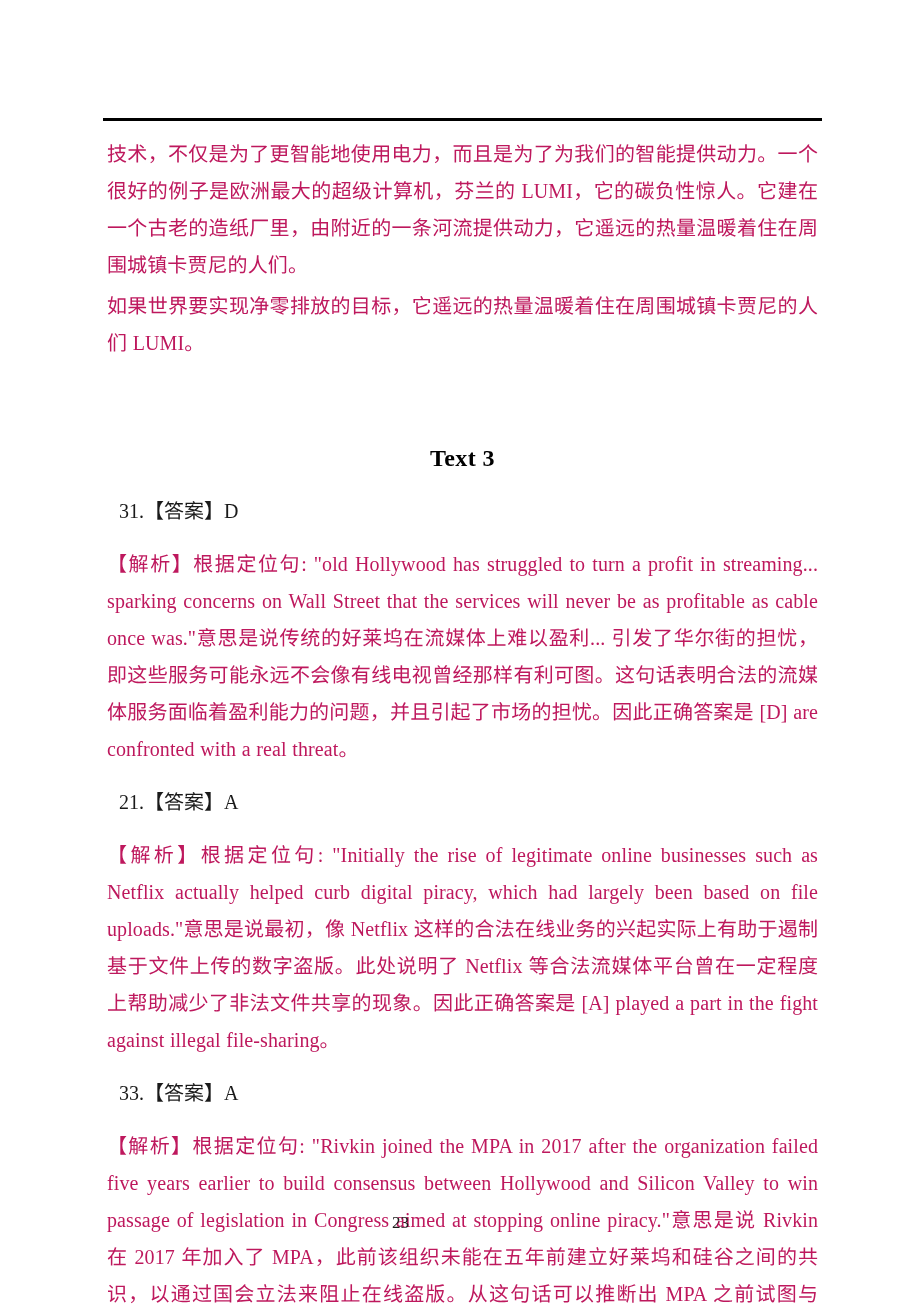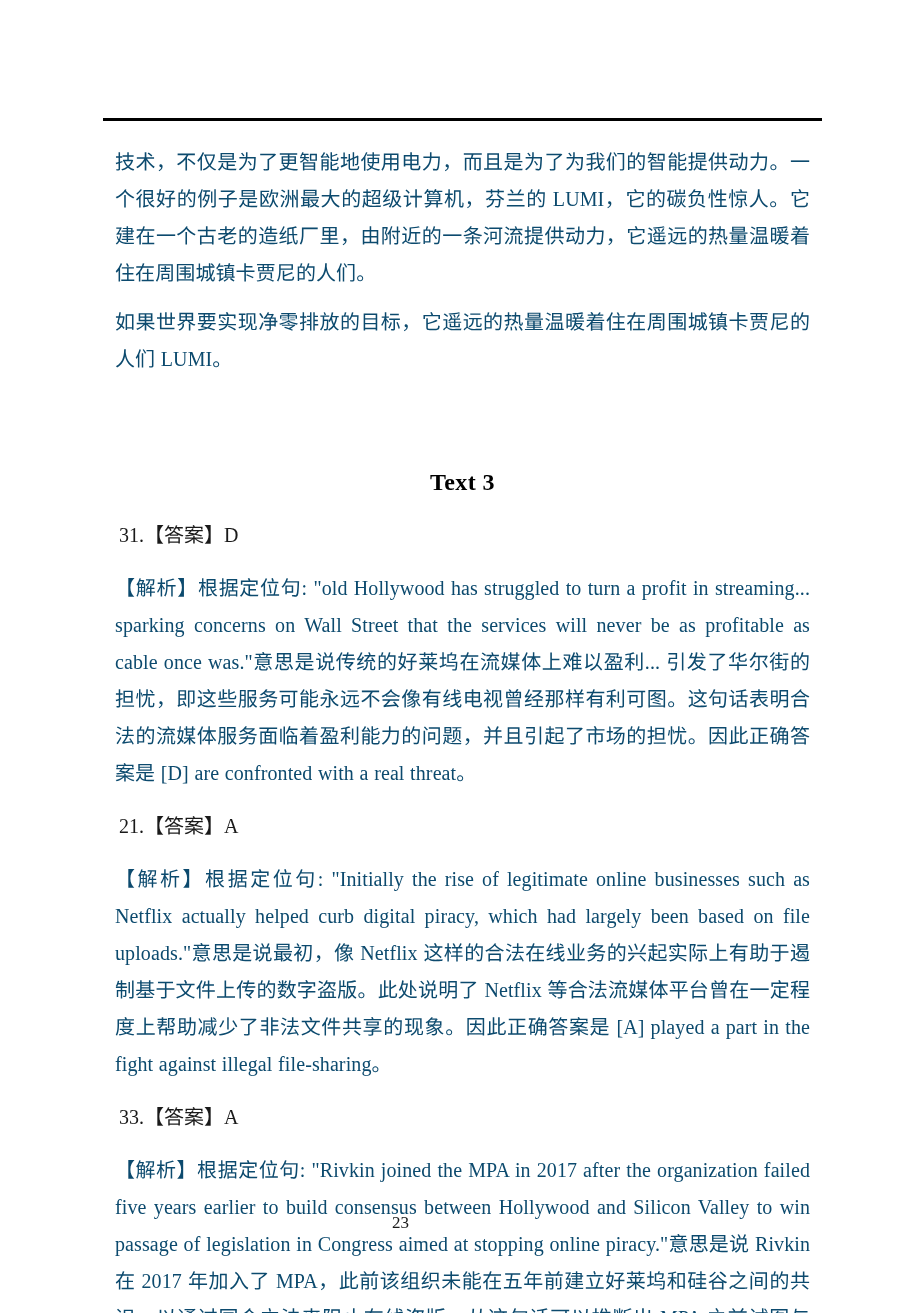--- a/index.html
+++ b/index.html
@@ -31,29 +31,29 @@
     background: #000000;
   }
   
   .content {
     position: absolute;
     left: 103px;
     top: 132px;
     width: 719px;
   }
   p.para {
-    margin: 12px;
+    margin: 4px;
     padding: 0;
     font-size: 20px;
     line-height: 37px;
     text-align: justify;
     text-justify: inter-ideograph;
     letter-spacing: 0.1px;
     word-spacing: 0.5px;
-    color: #0c4a6e;
+    color: #be185d;
   }
   .section-heading {
     margin: 0;
     padding: 0;
     font-size: 24px;
     line-height: 37px;
     font-weight: bold;
     text-align: center;
     letter-spacing: 0.4px;
   }

